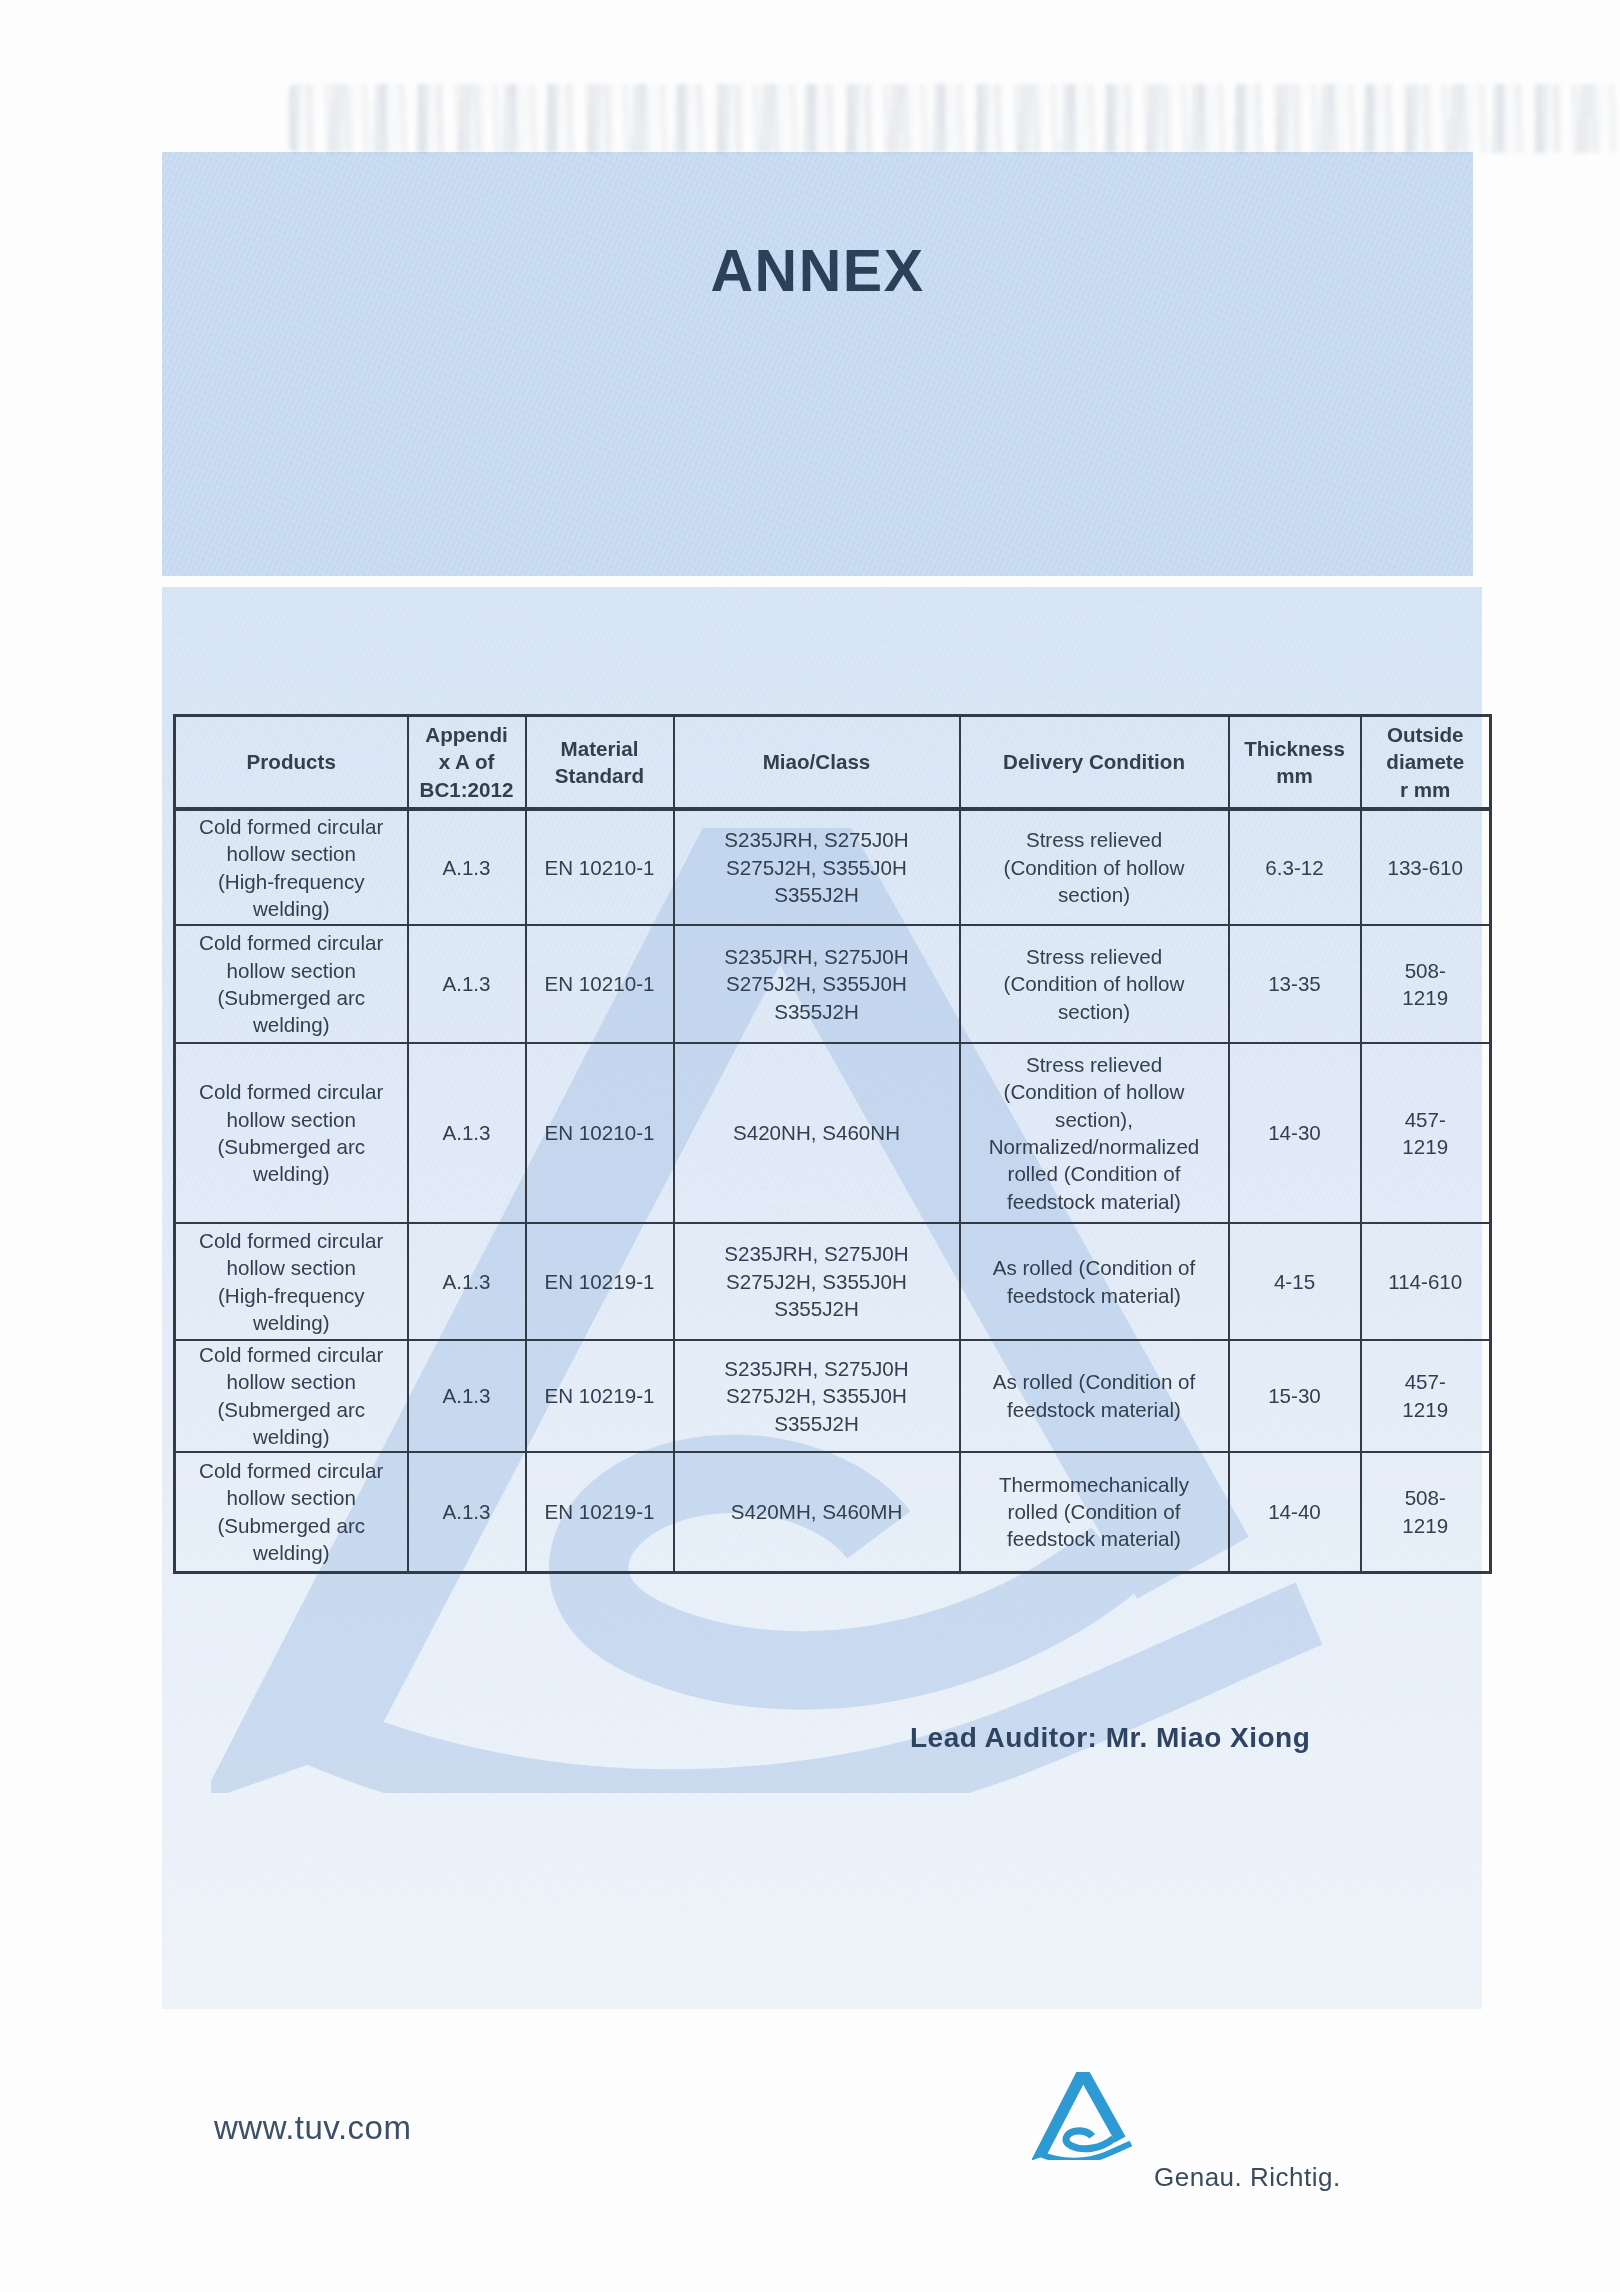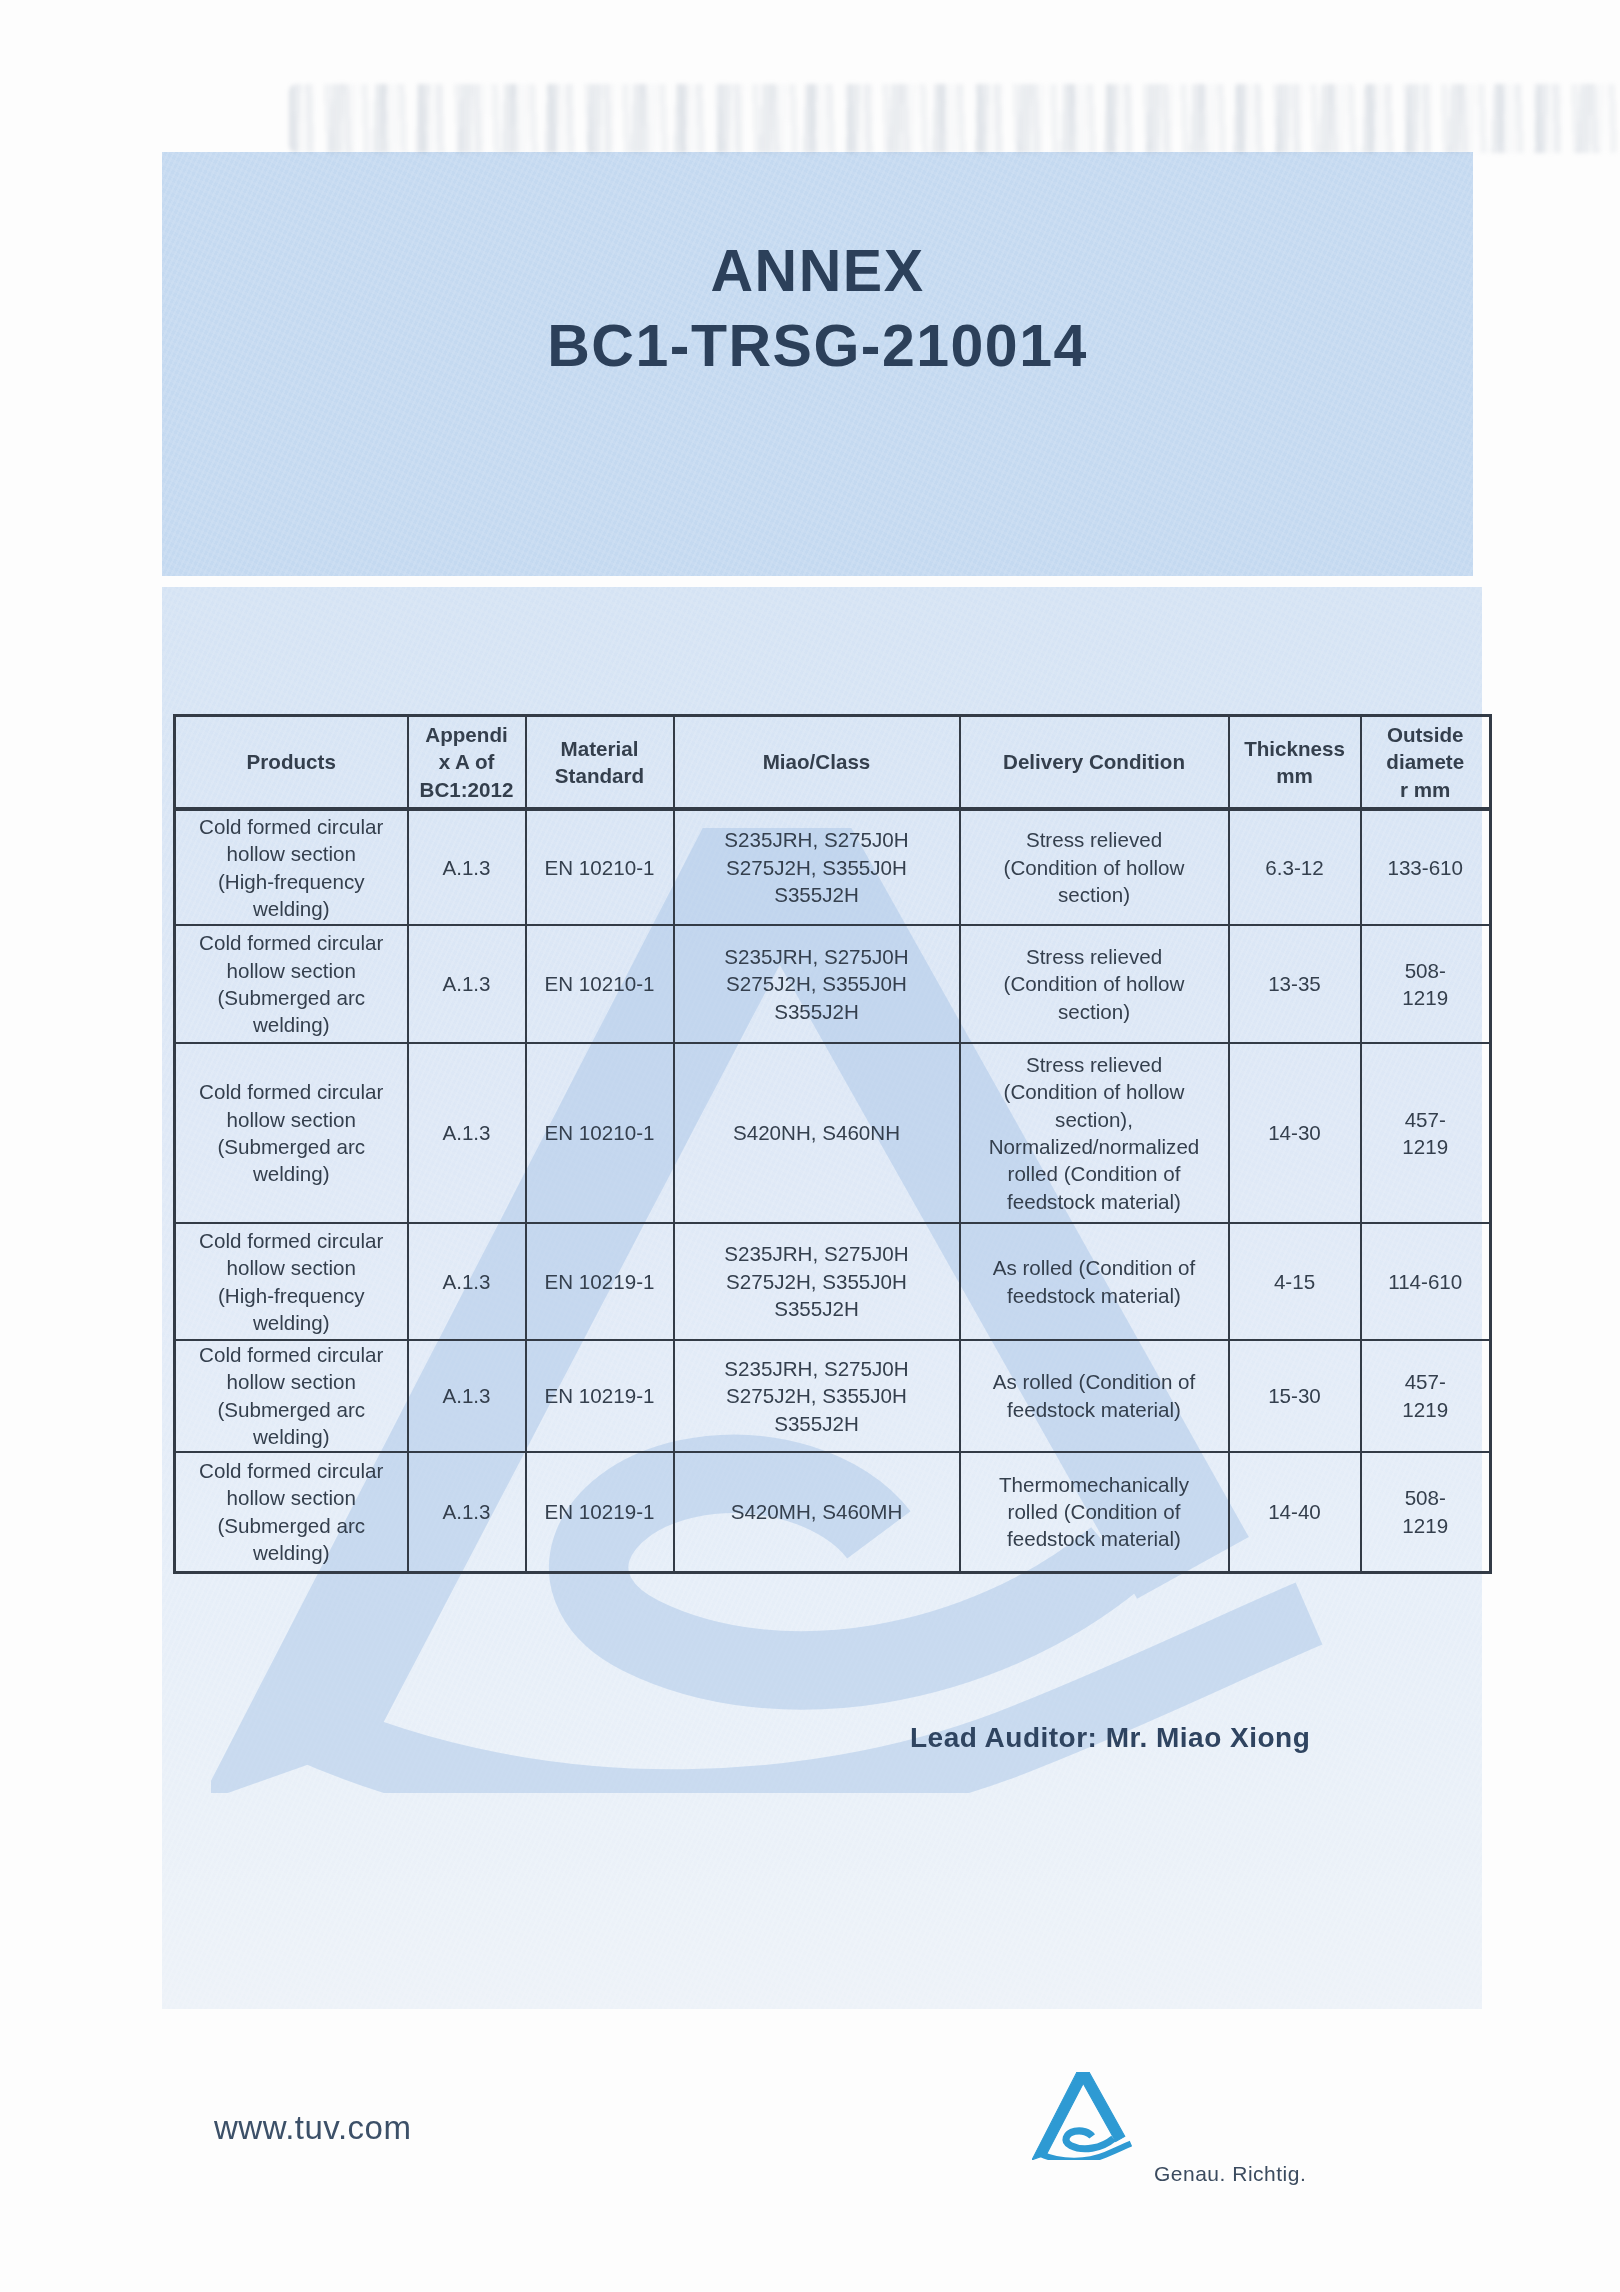--- a/index.html
+++ b/index.html
@@ -64,21 +64,21 @@
   }
   .logo-mark{position:absolute;left:1032px;top:2072px;width:102px;height:88px;z-index:2;}
   .brand{
     position:absolute;left:1151px;top:2098px;z-index:2;
     font-size:45px;color:#3b4b5f;white-space:nowrap;
   }
   .brand .bold{font-weight:bold;}
   .brand sup{font-size:19.6px;position:relative;top:-3.9px;left:2px;}
   .tagline{
     position:absolute;left:1154px;top:2162px;z-index:2;
-    font-size:21px;color:#3b4b5f;letter-spacing:0.5px;
+    font-size:26px;color:#3b4b5f;letter-spacing:0.5px;
   }
 </style>
 </head>
 <body>
 
 <div class="page">
 
   <div class="ghost-top"></div>
   <div class="band-top"></div>
   <div class="band-body"></div>
@@ -90,21 +90,20 @@
         <polygon points="44,0 56,0 91,63 82,68"></polygon>
         <path d="M80,65 C68,75 50,78 38,72 C30,68 33,60 42,58 C49,56.5 56,59 59,63" fill="none" stroke-width="7"></path>
         <path d="M8,80 C30,90 55,88 72,81 C82,77 90,73 97,70" fill="none" stroke-width="6"></path>
       </g>
     </defs>
     <use href="#tuv-mark" fill="#aac6e8" stroke="#aac6e8"></use>
   </svg>
 
   <div class="doc-title">
     <div>ANNEX</div>
-    <div>BC1-TRSG-210014</div>
   </div>
 
   <table class="spec-table">
     <colgroup>
       <col style="width:233px">
         <col style="width:118px">
         <col style="width:148px">
       <col style="width:286px">
         <col style="width:269px">
         <col style="width:132px">

